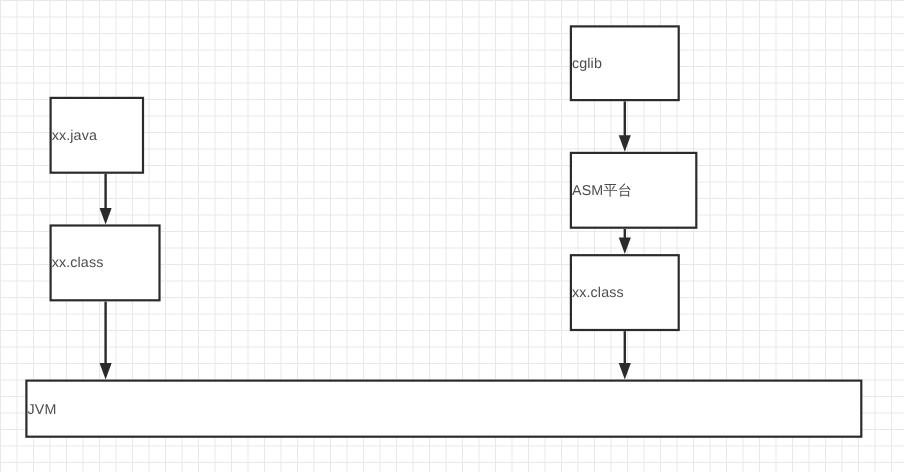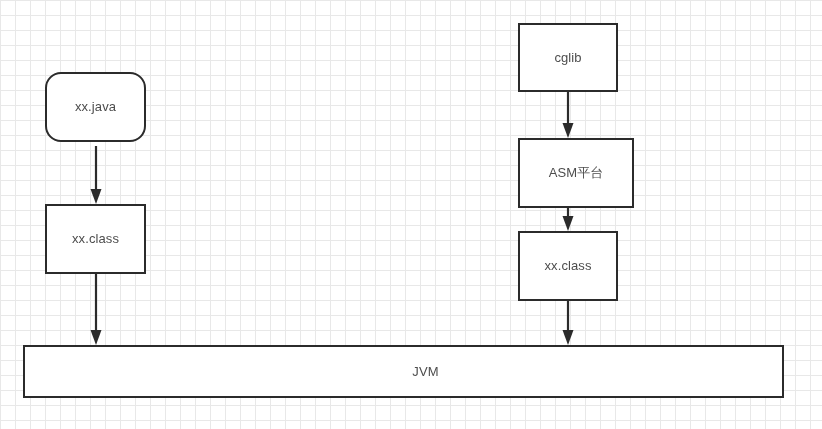--- a/index.html
+++ b/index.html
@@ -30,21 +30,20 @@
       4px 0px;
     font-family: "Liberation Sans", "DejaVu Sans", sans-serif;
   }
   .node {
     position: absolute;
     box-sizing: border-box;
     background: #ffffff;
     border: 2px solid #2b2b2b;
     display: flex;
     align-items: center;
-    justify-content: center;
   }
   .node-label {
     font-size: 13px;
     color: #4d4d4d;
     line-height: 1.2;
     white-space: nowrap;
     letter-spacing: 0.1px;
   }
   .wide-node .node-label {
     font-size: 13px;
@@ -91,37 +90,37 @@
     </svg>
   </div>
 
   <div class="edge" style="left:552px; top:301px; width:32px; height:44px;">
     <svg width="32" height="44" viewBox="0 0 32 44">
       <line x1="16" y1="0" x2="16" y2="32" stroke="#2b2b2b" stroke-width="2.2"></line>
       <path d="M 16 44 L 10.5 29 L 21.5 29 Z" fill="#2b2b2b"></path>
     </svg>
   </div>
 
-  <div class="node" style="left:45px; top:72px; width:101px; height:70px;border-radius:16px;">
+  <div class="node" style="left:45px; top:88px; width:86px; height:70px;">
     <span class="node-label">xx.java</span>
   </div>
 
   <div class="node" style="left:45px; top:204px; width:101px; height:70px;">
     <span class="node-label">xx.class</span>
   </div>
 
   <div class="node" style="left:518px; top:23px; width:100px; height:69px;">
     <span class="node-label">cglib</span>
   </div>
 
   <div class="node" style="left:518px; top:138px; width:116px; height:70px;">
     <span class="node-label">ASM平台</span>
   </div>
 
   <div class="node" style="left:518px; top:231px; width:100px; height:70px;">
     <span class="node-label">xx.class</span>
   </div>
 
-  <div class="node wide-node" style="left:23px; top:345px; width:761px; height:53px;padding-left:44px;">
+  <div class="node wide-node" style="left:23px; top:345px; width:761px; height:53px;">
     <span class="node-label">JVM</span>
   </div>
 
 </div>
 
 </body></html>

